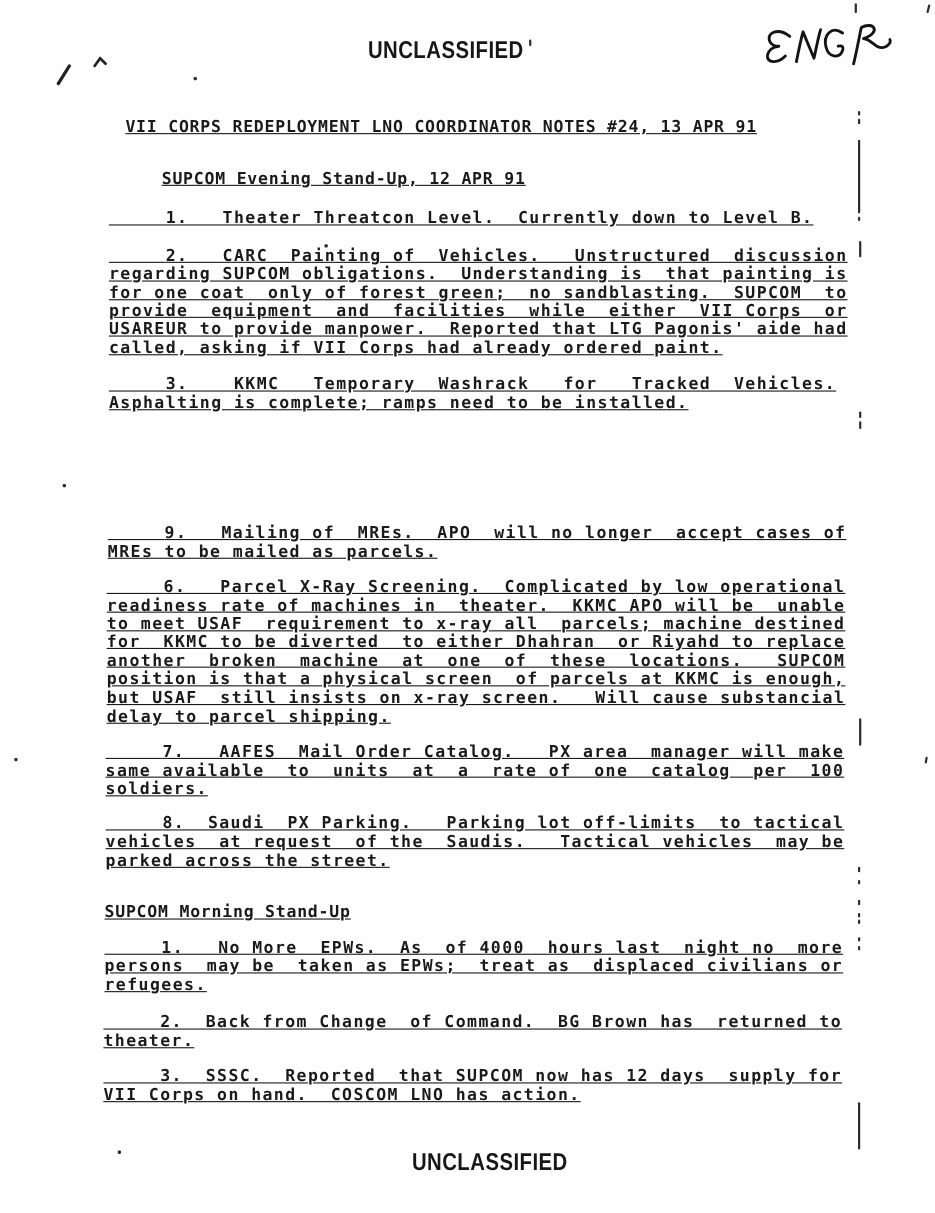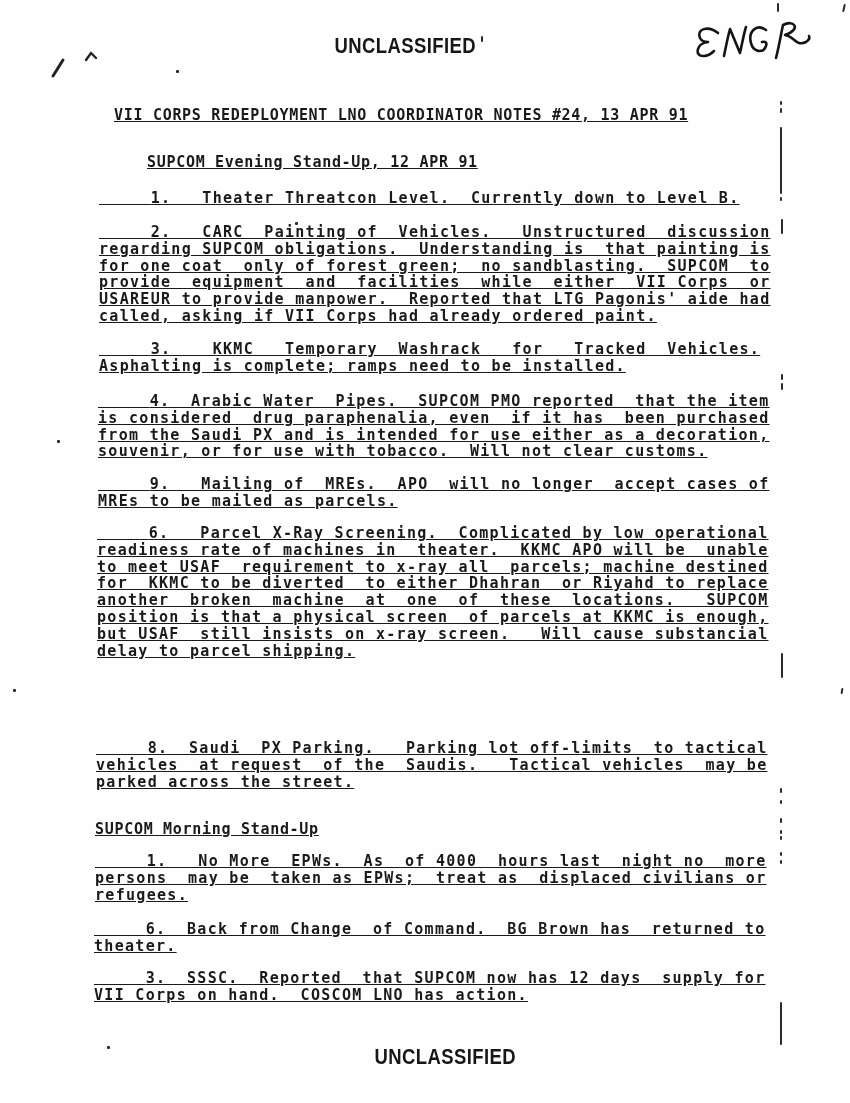--- a/index.html
+++ b/index.html
@@ -96,43 +96,42 @@
   <p class="tw tight h-evening">SUPCOM Evening Stand-Up, 12 APR 91</p>
   <p class="tw p-e0">     1.   Theater Threatcon Level.  Currently down to Level B.</p>
   <p class="tw p-e1">     2.   CARC  Painting of  Vehicles.   Unstructured  discussion
 regarding SUPCOM obligations.  Understanding is  that painting is
 for one coat  only of forest green;  no sandblasting.  SUPCOM  to
 provide  equipment  and  facilities  while  either  VII Corps  or
 USAREUR to provide manpower.  Reported that LTG Pagonis' aide had
 called, asking if VII Corps had already ordered paint.</p>
   <p class="tw p-e2">     3.    KKMC   Temporary  Washrack   for   Tracked  Vehicles.
 Asphalting is complete; ramps need to be installed.</p>
-  <p class="tw p-e3">     4.  Arabic Water  Pipes.  SUPCOM PMO reported  that the item
-is considered  drug paraphenalia, even  if it has  been purchased
-from the Saudi PX and is intended for use either as a decoration,
-souvenir, or for use with tobacco.  Will not clear customs.</p>
   <p class="tw p-e4">     9.   Mailing of  MREs.  APO  will no longer  accept cases of
 MREs to be mailed as parcels.</p>
   <p class="tw p-e5">     6.   Parcel X-Ray Screening.  Complicated by low operational
 readiness rate of machines in  theater.  KKMC APO will be  unable
 to meet USAF  requirement to x-ray all  parcels; machine destined
 for  KKMC to be diverted  to either Dhahran  or Riyahd to replace
 another  broken  machine  at  one  of  these  locations.   SUPCOM
 position is that a physical screen  of parcels at KKMC is enough,
 but USAF  still insists on x-ray screen.   Will cause substancial
 delay to parcel shipping.</p>
+  <p class="tw p-e6">     7.   AAFES  Mail Order Catalog.   PX area  manager will make
+same available  to  units  at  a  rate of  one  catalog  per  100
+soldiers.</p>
   <p class="tw p-e7">     8.  Saudi  PX Parking.   Parking lot off-limits  to tactical
 vehicles  at request  of the  Saudis.   Tactical vehicles  may be
 parked across the street.</p>
 
   <p class="tw tight h-morning">SUPCOM Morning Stand-Up</p>
   <p class="tw p-m0">     1.   No More  EPWs.  As  of 4000  hours last  night no  more
 persons  may be  taken as EPWs;  treat as  displaced civilians or
 refugees.</p>
-  <p class="tw p-m1">     6.  Back from Change  of Command.  BG Brown has  returned to
+  <p class="tw p-m1">     2.  Back from Change  of Command.  BG Brown has  returned to
 theater.</p>
   <p class="tw p-m2">     3.  SSSC.  Reported  that SUPCOM now has 12 days  supply for
 VII Corps on hand.  COSCOM LNO has action.</p>
 
   <div class="banner bottom">
     <span>UNCLASSIFIED</span>
   </div>
 
   <div class="vmark" style="left:777px;top:3px;height:9px;"></div>
   <div class="vmark" style="left:843px;top:4px;height:8px;transform:rotate(14deg);"></div>

